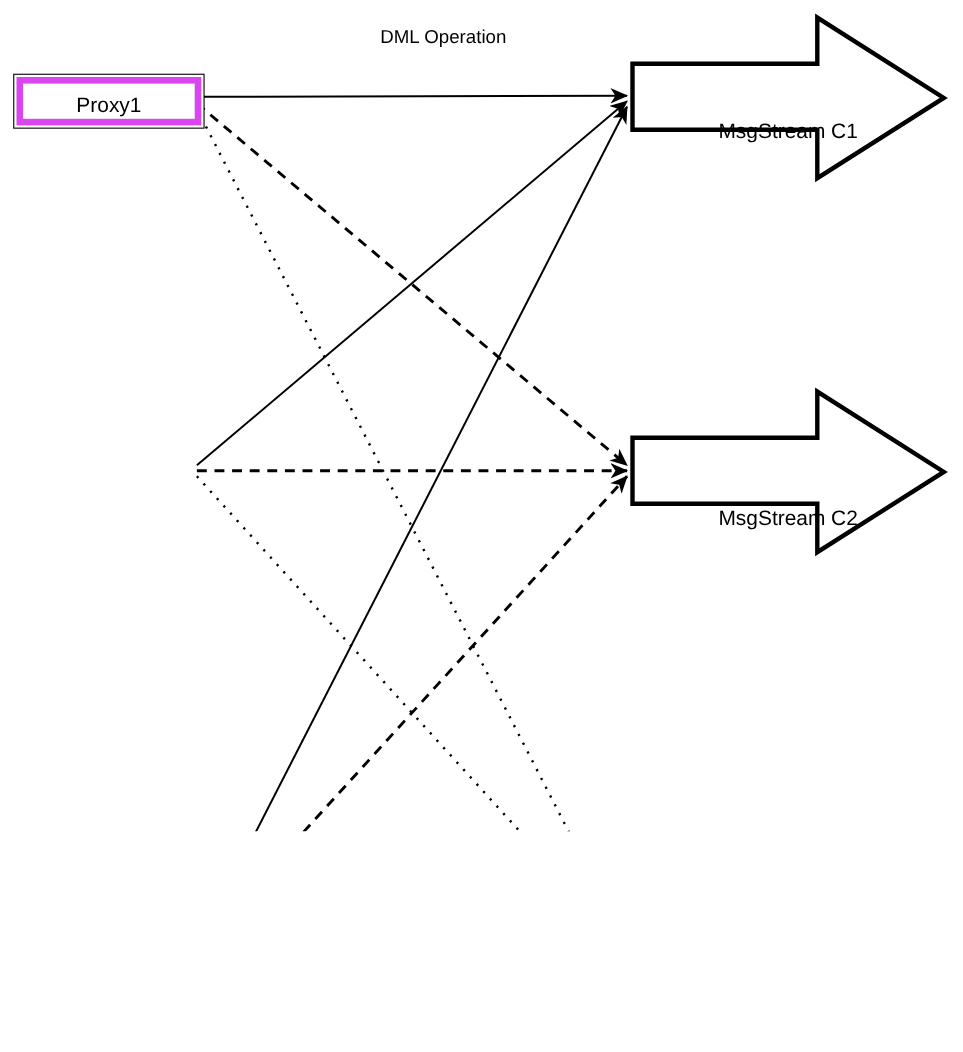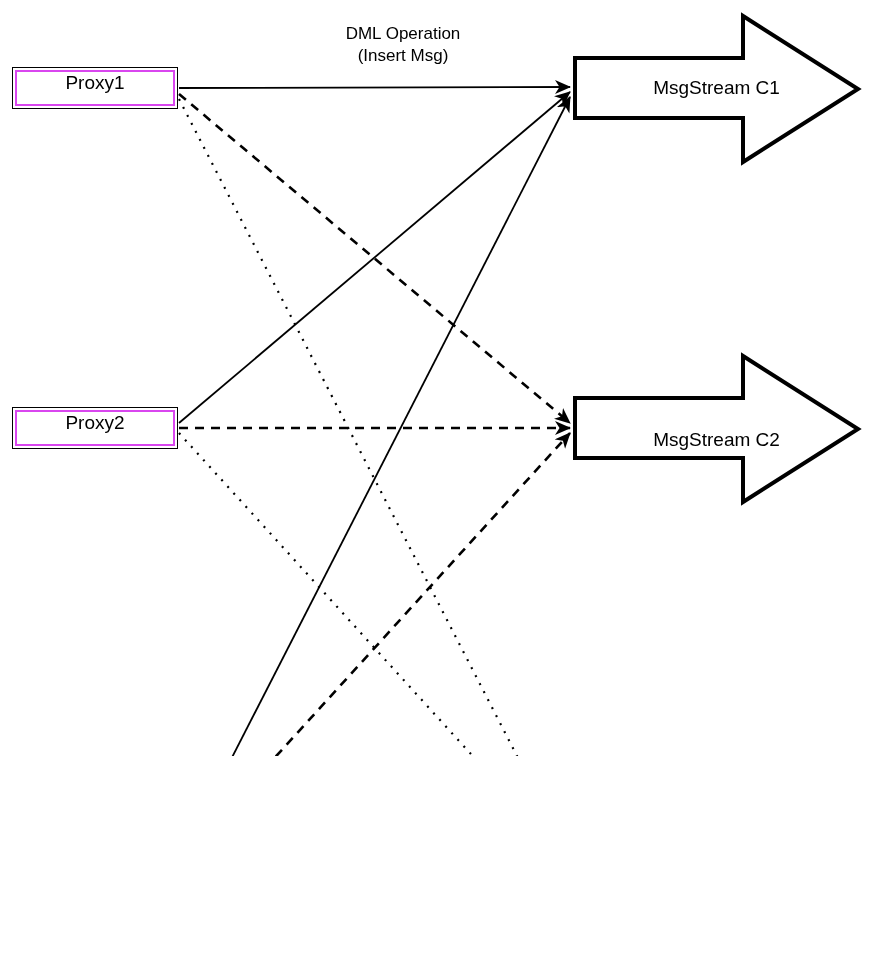--- a/index.html
+++ b/index.html
@@ -20,41 +20,42 @@
     inset: 0;
     width: 875px;
     height: 956px;
   }
   .proxy-box {
     position: absolute;
     left: 15px;
     width: 156px;
     height: 32px;
     background: #ffffff;
-    border: 2px solid #d946ef;
+    border: 6px solid #d946ef;
     box-shadow: 0 0 0 2px #ffffff, 0 0 0 3px #000000;
     display: flex;
-    align-items: flex-start;
+    align-items: flex-end;
     justify-content: center;
     font-size: 19px;
     color: #000000;
     z-index: 2;
   }
   .proxy-box.p1 { top: 70px; }
   .proxy-box.p2 { top: 410px; }
   .proxy-box.pk { top: 850px; }
   .stream-label {
     position: absolute;
     left: 575px;
     width: 283px;
     text-align: center;
     font-size: 19px;
     color: #000000;
     z-index: 3;
     line-height: 22px;
+    margin-top: 32px;
   }
   .stream-label.c1 { top: 77px; }
   .stream-label.c2 { top: 429px; }
   .stream-label.cn { top: 856px; }
   .edge-caption {
     position: absolute;
     left: 288px;
     top: 23px;
     width: 230px;
     text-align: center;
@@ -92,26 +93,22 @@
     <line class="line-dotted" x1="179" y1="433" x2="570" y2="863" marker-end="url(#arrowhead)"></line>
     <line class="line-dotted" x1="179" y1="868" x2="570" y2="867" marker-end="url(#arrowhead)"></line>
 
     <polygon class="big-arrow" points="575,58 743,58 743,16 858,89 743,162 743,118 575,118"></polygon>
     <polygon class="big-arrow" points="575,398 743,398 743,356 858,429 743,502 743,458 575,458"></polygon>
     <polygon class="big-arrow" points="575,837 743,837 743,795 858,868 743,941 743,897 575,897"></polygon>
   </svg>
 
   <div class="edge-caption">
     <div>DML Operation</div>
-    <div>(Insert Msg)</div>
   </div>
 
   <div class="proxy-box p1">
     <span>Proxy1</span>
-  </div>
-  <div class="proxy-box p2">
-    <span>Proxy2</span>
   </div>
 
   <div class="stream-label c1">MsgStream C1</div>
   <div class="stream-label c2">MsgStream C2</div>
 
 </div>
 
 </body></html>

